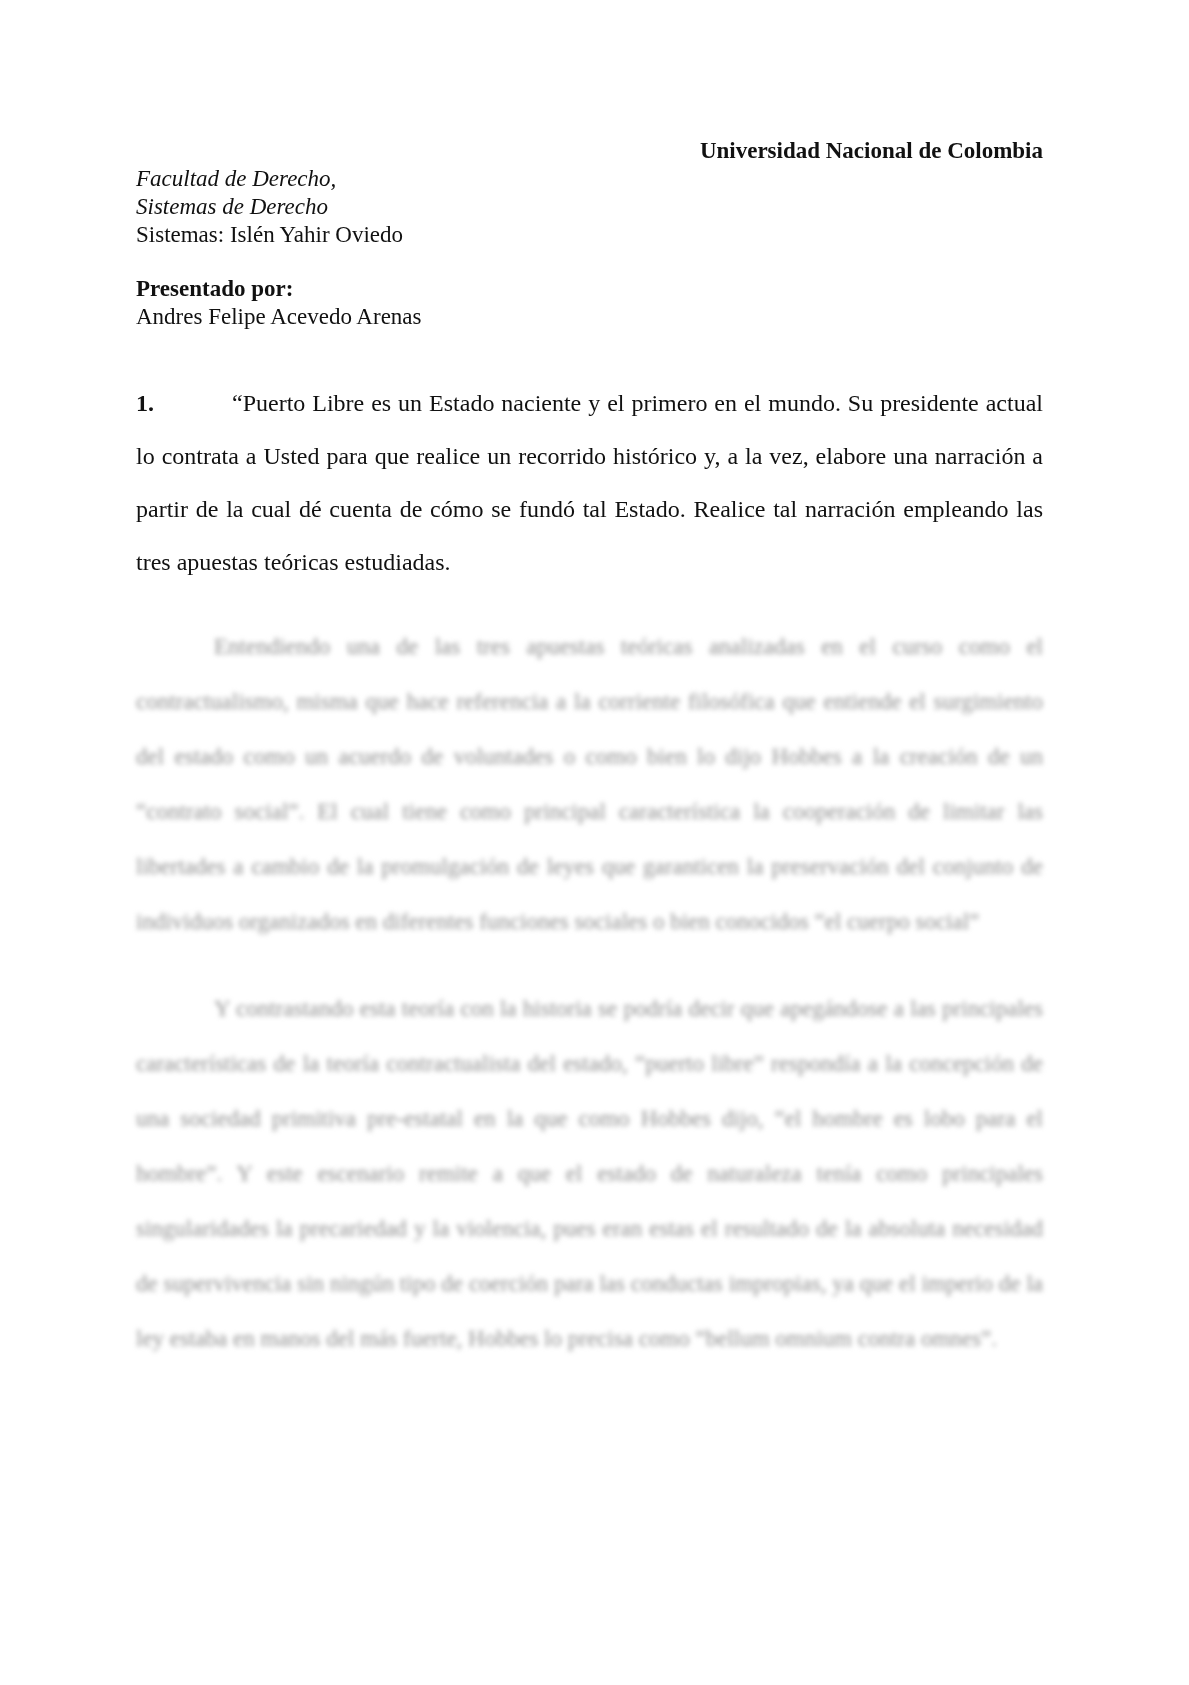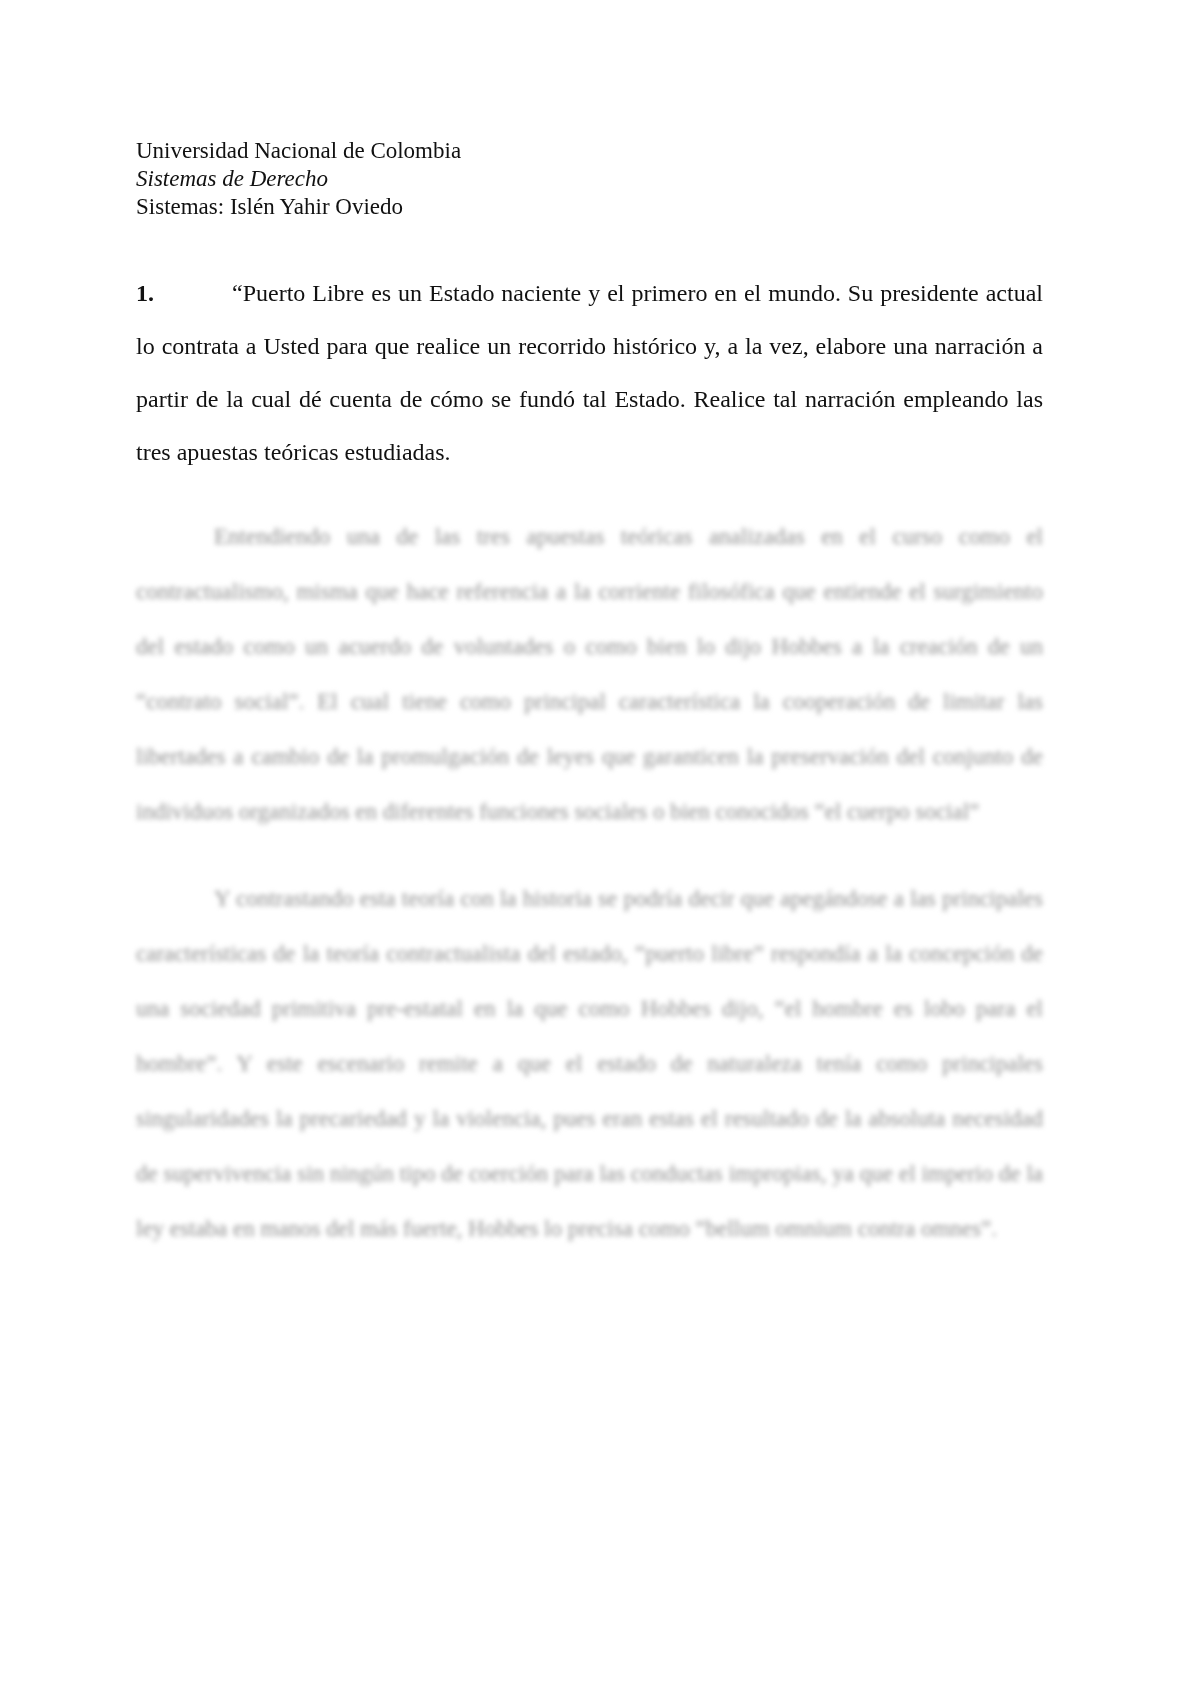--- a/index.html
+++ b/index.html
@@ -19,21 +19,21 @@
   .content {
     position: absolute;
     left: 136px;
     top: 137px;
     width: 907px;
   }
   .hdr {
     font-size: 23px;
     line-height: 28px;
   }
-  .hdr .bold { font-weight: normal; }
+  .hdr .bold { font-weight: bold; text-align: right; }
   .hdr .italic { font-style: italic; }
   .presented {
     margin-top: 26px;
     font-size: 23px;
     line-height: 28px;
   }
   .presented .bold { font-weight: bold; }
   .question {
     margin-top: 46px;
     font-size: 24px;
@@ -60,24 +60,29 @@
   .blurred.second { margin-top: 32px; }
 </style>
 </head>
 <body>
 
 <div class="page">
   <div class="content">
 
     <div class="hdr">
       <div class="bold">Universidad Nacional de Colombia</div>
+      <div class="italic">Facultad de Derecho,</div>
       <div class="italic">Sistemas de Derecho</div>
       <div>Sistemas: Islén Yahir Oviedo</div>
     </div>
 
+    <div class="presented">
+      <div class="bold">Presentado por:</div>
+      <div>Andres Felipe Acevedo Arenas</div>
+    </div>
 
     <p class="question"><span class="qnum">1.</span><span class="tab"></span><span>“Puerto Libre es un Estado naciente y el primero en el mundo. Su presidente actual lo contrata a Usted para que realice un recorrido histórico y, a la vez, elabore una narración a partir de la cual dé cuenta de cómo se fundó tal Estado. Realice tal narración empleando las tres apuestas teóricas estudiadas.</span></p>
 
     <p class="blurred">Entendiendo una de las tres apuestas teóricas analizadas en el curso como el contractualismo, misma que hace referencia a la corriente filosófica que entiende el surgimiento del estado como un acuerdo de voluntades o como bien lo dijo Hobbes a la creación de un “contrato social”. El cual tiene como principal característica la cooperación de limitar las libertades a cambio de la promulgación de leyes que garanticen la preservación del conjunto de individuos organizados en diferentes funciones sociales o bien conocidos “el cuerpo social”</p>
 
     <p class="blurred second">Y contrastando esta teoría con la historia se podría decir que apegándose a las principales características de la teoría contractualista del estado, “puerto libre” respondía a la concepción de una sociedad primitiva pre-estatal en la que como Hobbes dijo, “el hombre es lobo para el hombre”. Y este escenario remite a que el estado de naturaleza tenía como principales singularidades la precariedad y la violencia, pues eran estas el resultado de la absoluta necesidad de supervivencia sin ningún tipo de coerción para las conductas impropias, ya que el imperio de la ley estaba en manos del más fuerte, Hobbes lo precisa como “bellum omnium contra omnes”.</p>
 
   </div>
 </div>
 

